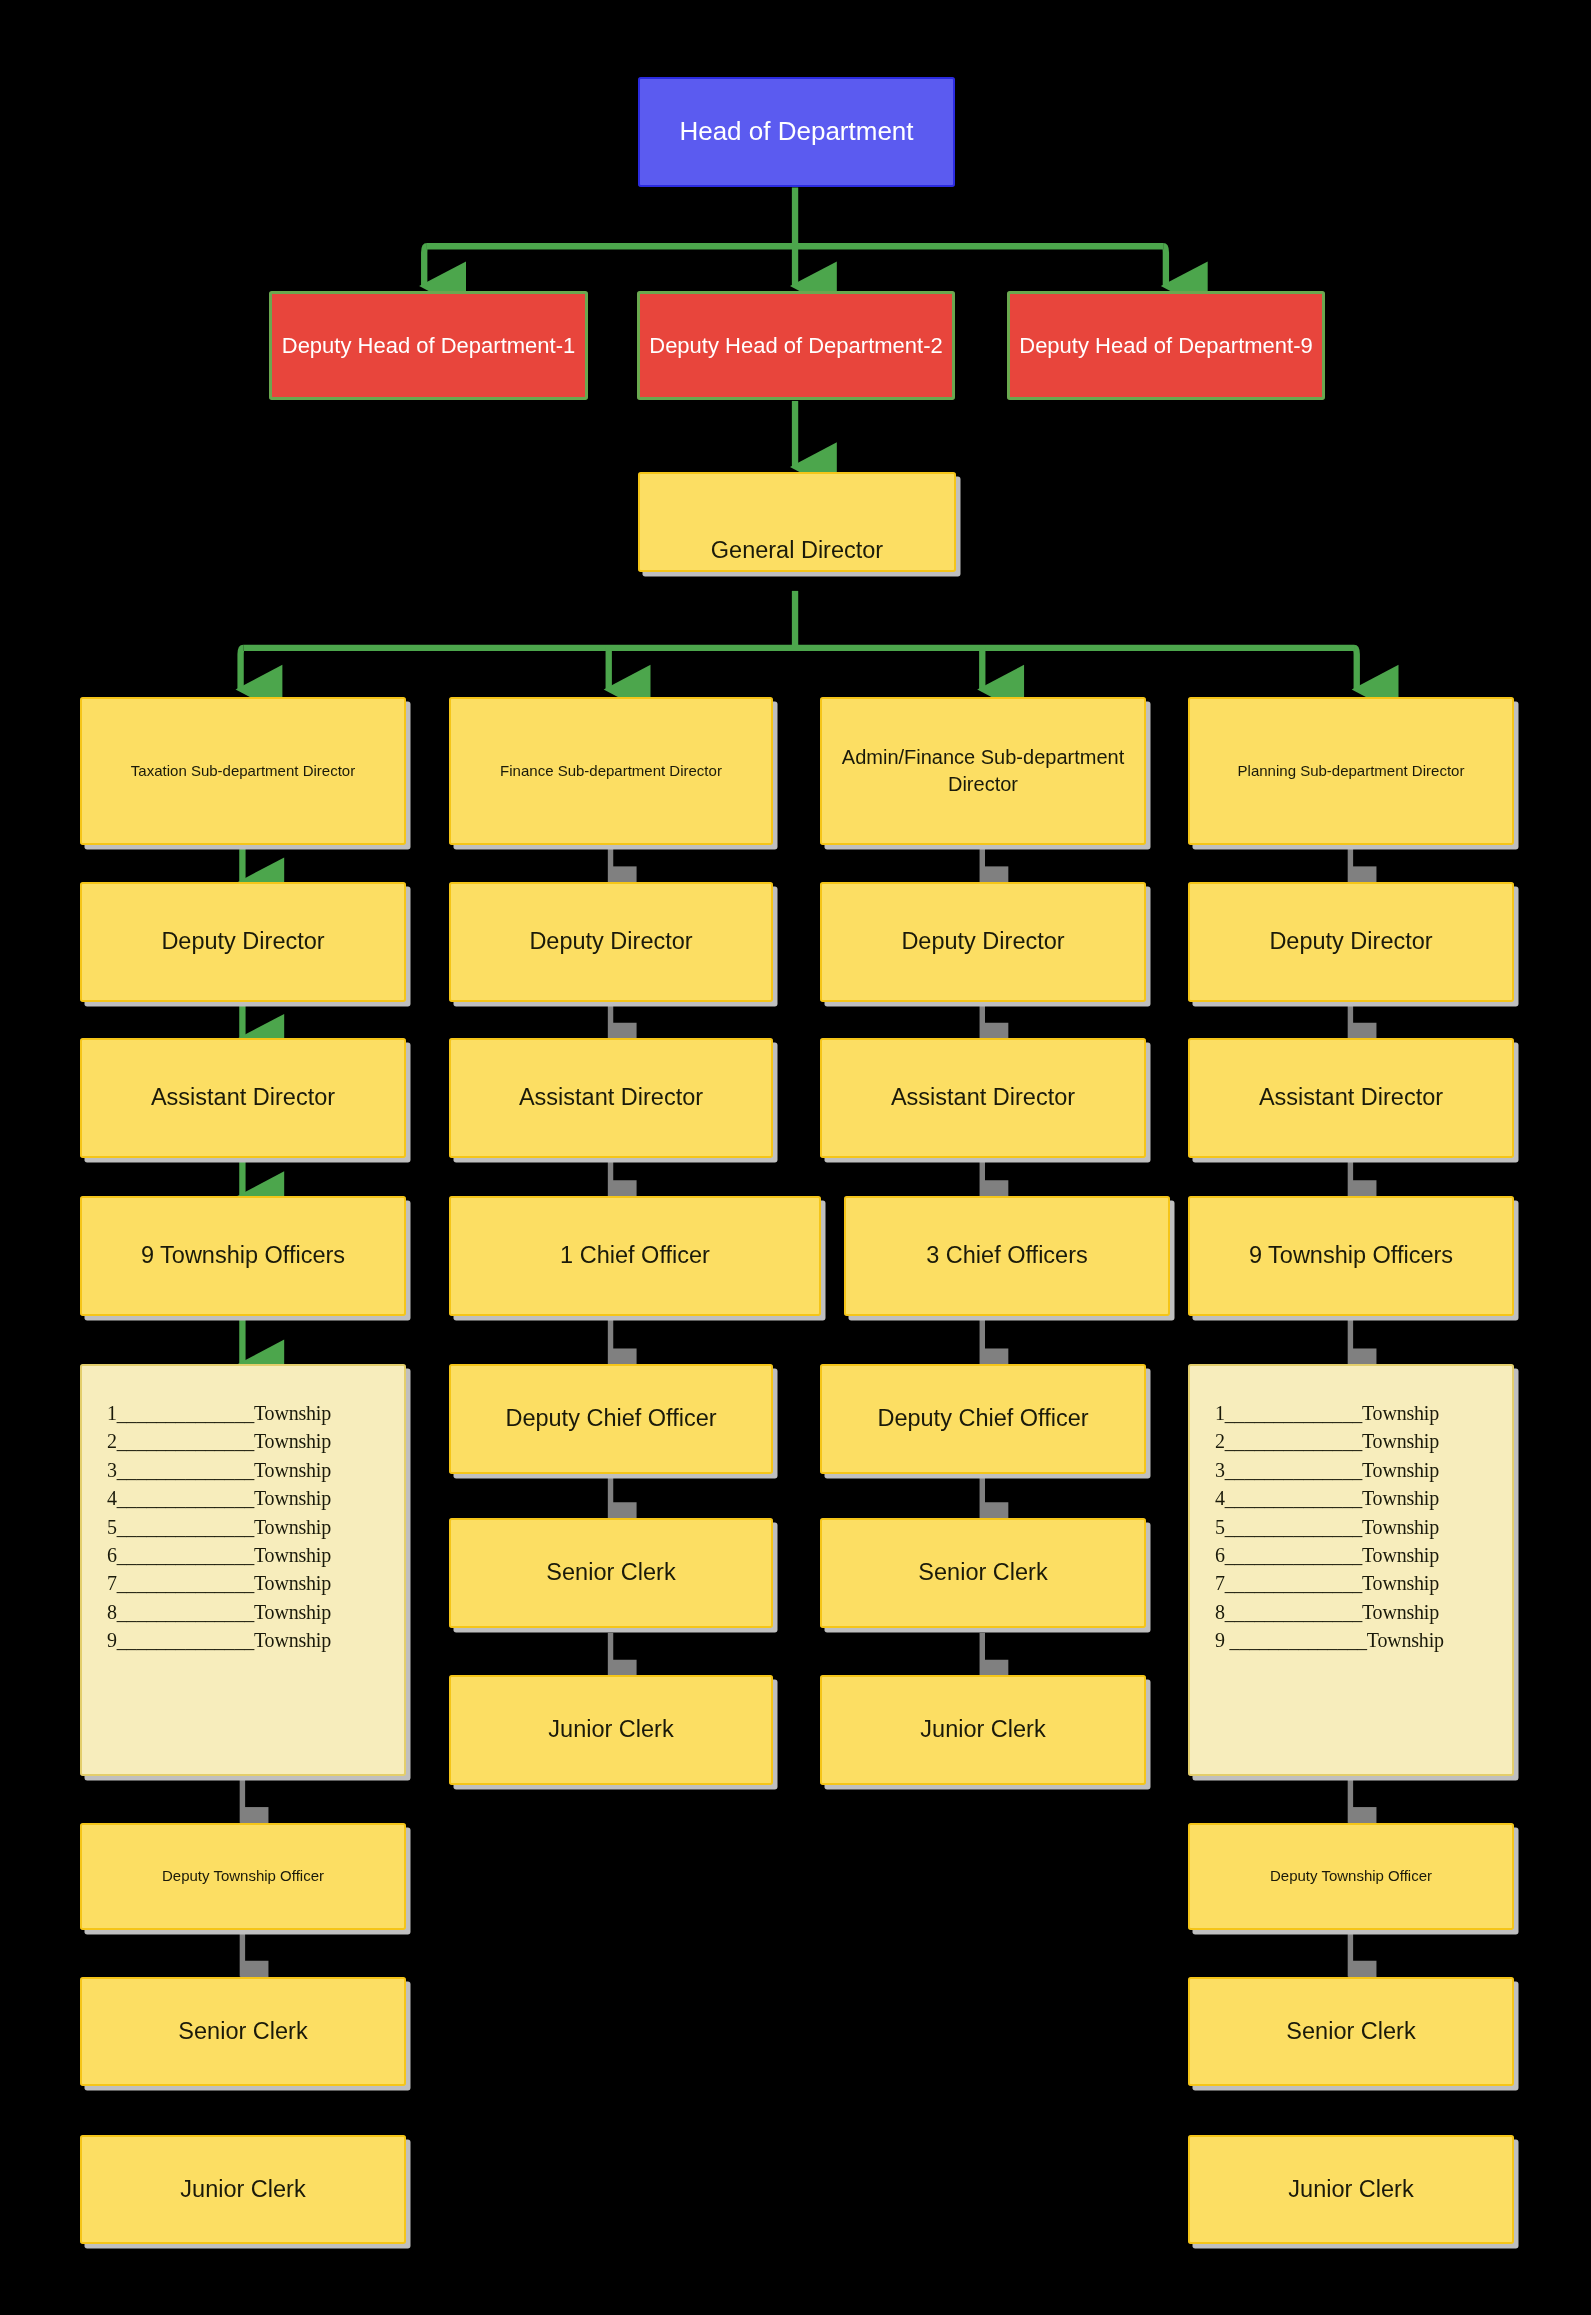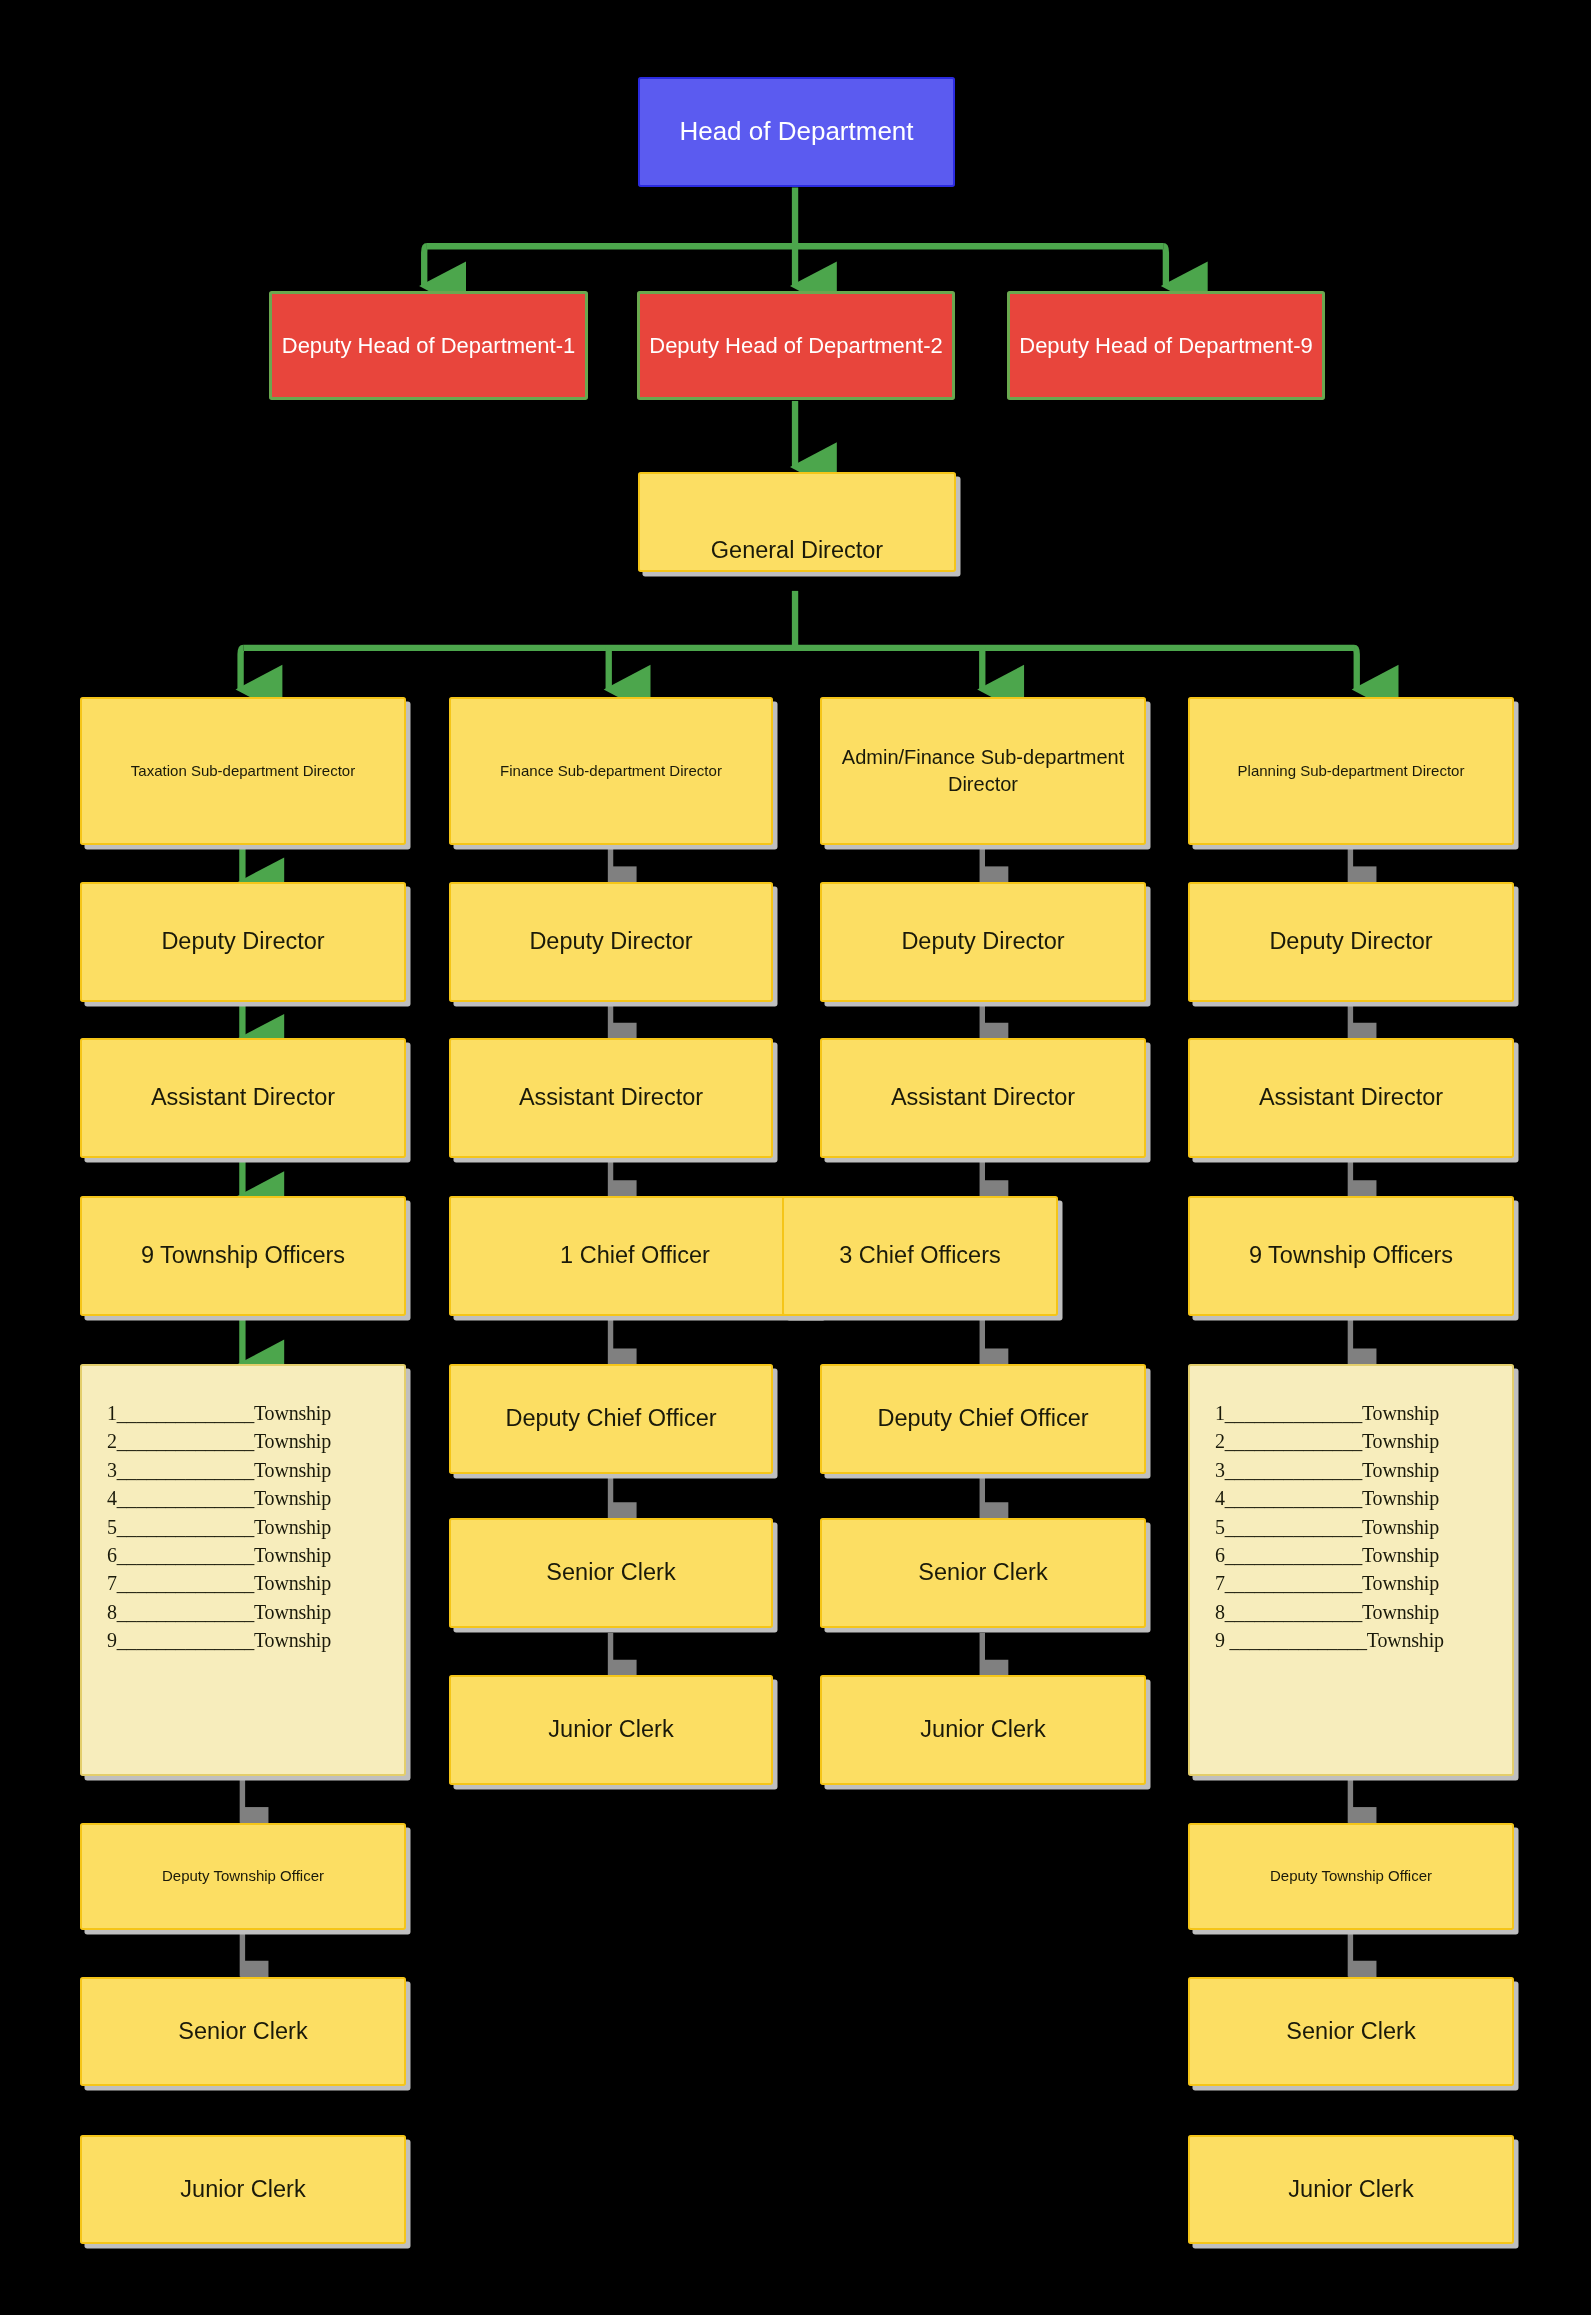--- a/index.html
+++ b/index.html
@@ -217,21 +217,21 @@
   <div class="node n-yellow" style="left:1188px; top:1038px; width:326px; height:120px;">
     <span class="lbl">Assistant Director</span>
   </div>
 
   <div class="node n-yellow" style="left:80px; top:1196px; width:326px; height:120px;">
     <span class="lbl">9 Township Officers</span>
   </div>
   <div class="node n-yellow" style="left:449px; top:1196px; width:372px; height:120px;">
     <span class="lbl">1 Chief Officer</span>
   </div>
-  <div class="node n-yellow" style="left:782px; top:1196px; width:276px; height:120px;">
+  <div class="node n-yellow" style="left:844px; top:1196px; width:326px; height:120px;">
     <span class="lbl">3 Chief Officers</span>
   </div>
   <div class="node n-yellow" style="left:1188px; top:1196px; width:326px; height:120px;">
     <span class="lbl">9 Township Officers</span>
   </div>
 
   <div class="n-list" style="left:80px; top:1364px; width:326px; height:412px;">
     <div class="row">1______________Township</div>
     <div class="row">2______________Township</div>
     <div class="row">3______________Township</div>

